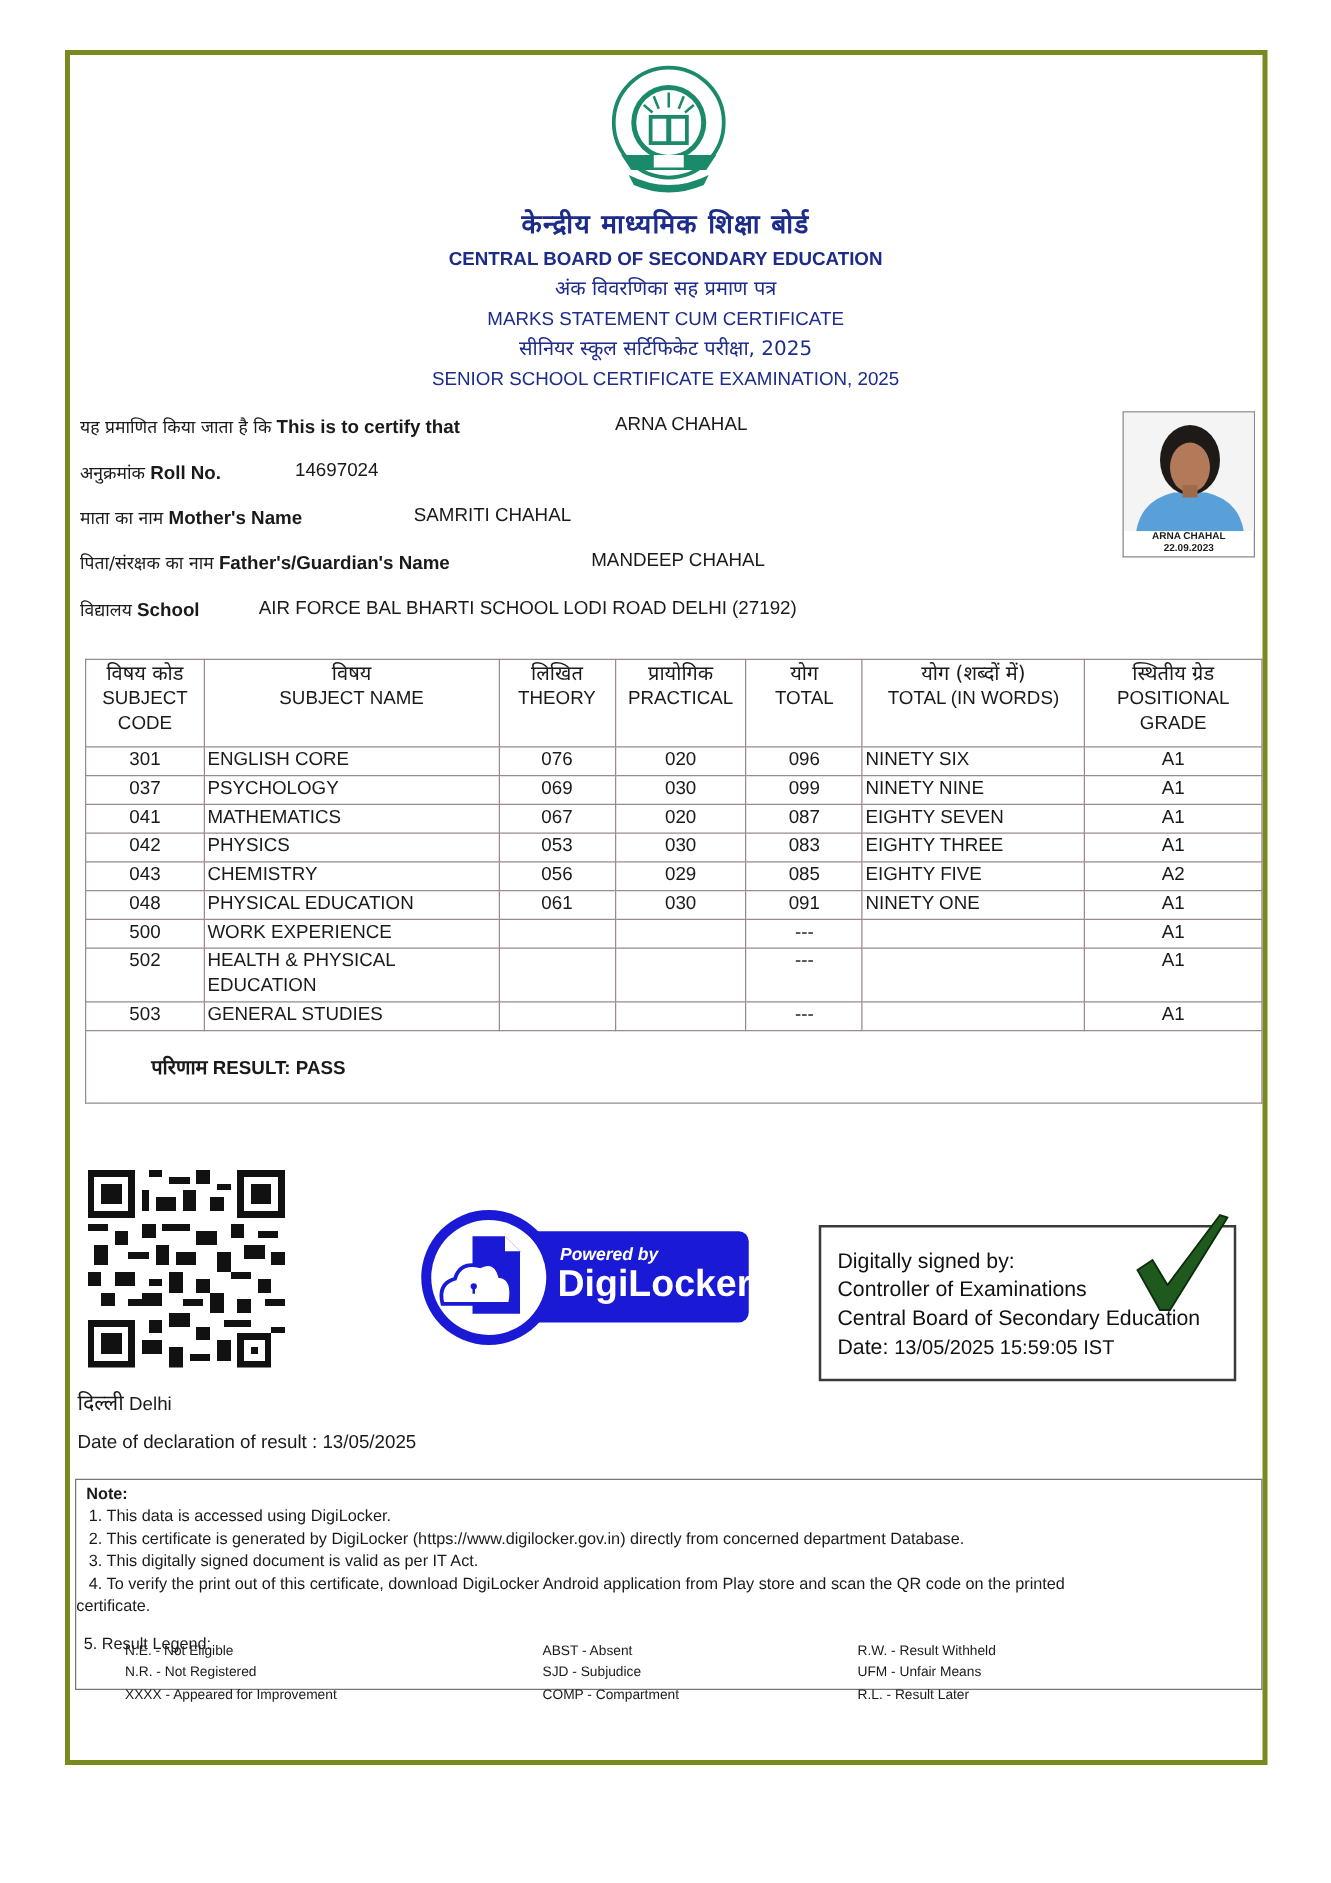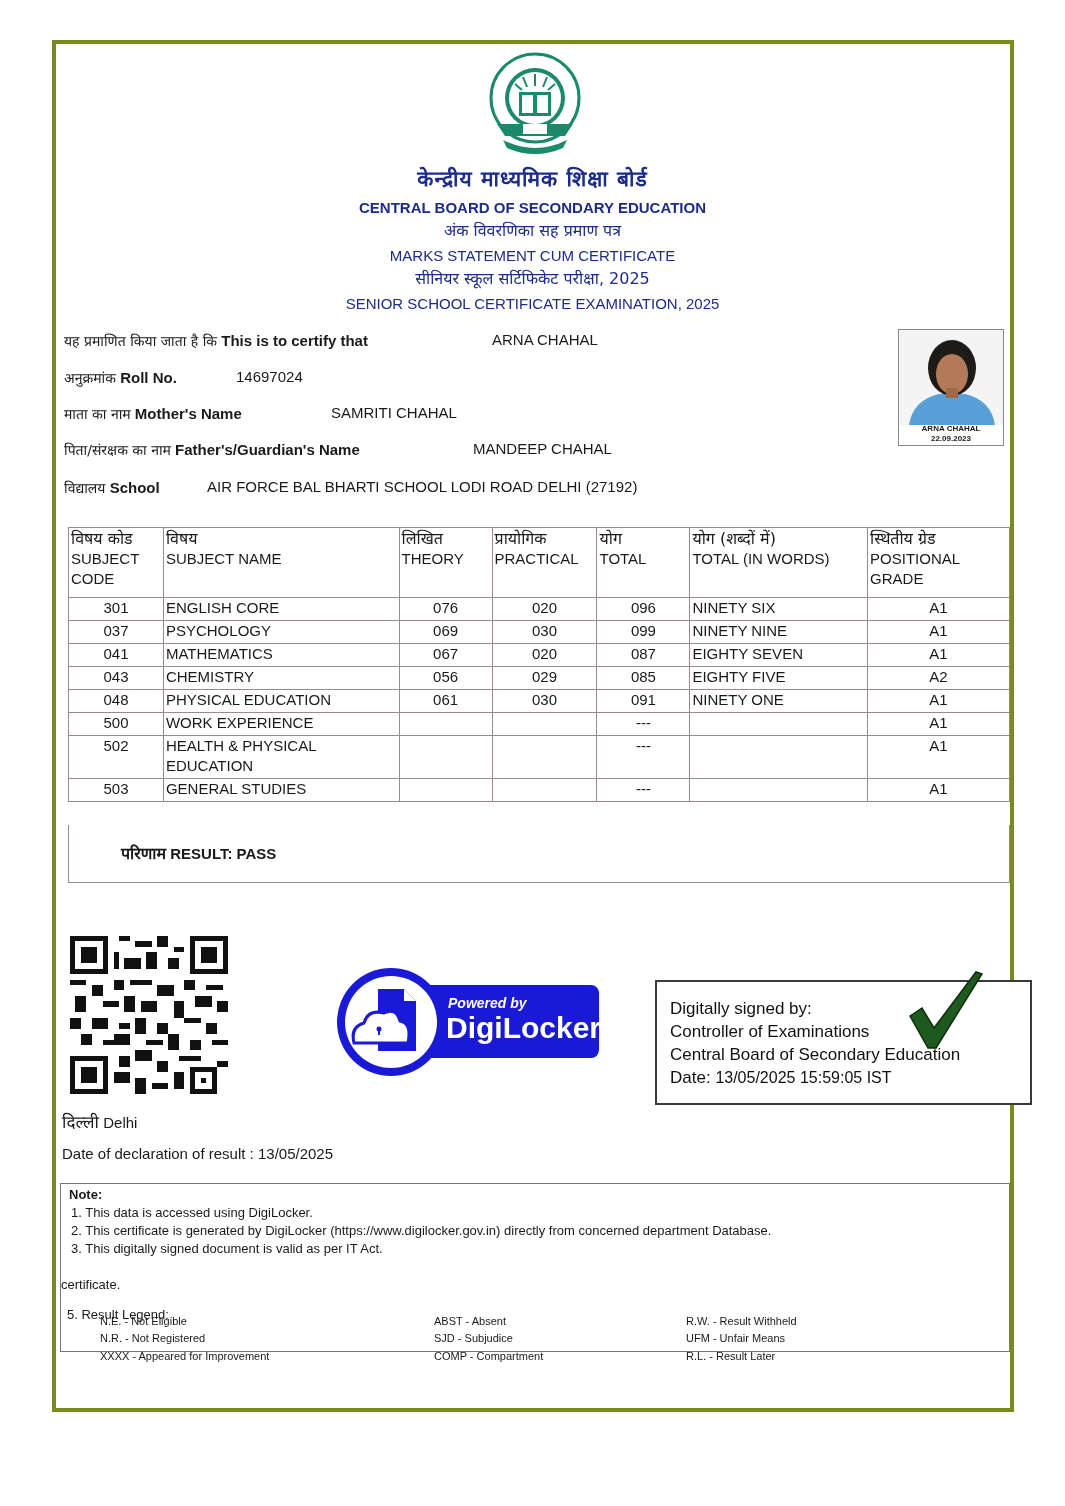--- a/index.html
+++ b/index.html
@@ -23,36 +23,36 @@
   .info .lbl { font-weight: bold; }
   .info .val { position: absolute; top: 0; }
 
   
   .photo { position: absolute; left: 898px; top: 329px; width: 106px; height: 117px; border: 1px solid #888; box-sizing: border-box; background: #fff; overflow: hidden; }
   .photo .cap { position: absolute; left: 0; width: 100%; text-align: center; font-size: 8px; font-weight: bold; }
 
   
   table.marks { position: absolute; left: 68px; top: 527px; width: 942px; border-collapse: collapse; font-size: 15px; }
   table.marks th, table.marks td { border: 1px solid #9a8a8a; padding: 0 2px; }
-  table.marks th { font-weight: normal; text-align: left; vertical-align: top; line-height: 20px; padding-top: 1px; }
+  table.marks th { font-weight: normal; text-align: center; vertical-align: top; line-height: 20px; padding-top: 1px; }
   table.marks th .hi { font-family: "DejaVu Sans", sans-serif; font-size: 16px; display: block; }
   table.marks td { height: 22px; line-height: 20px; vertical-align: top; }
   td.c { text-align: center; }
   .result-box { position: absolute; left: 68px; top: 825px; width: 942px; height: 58px; border: 1px solid #9a8a8a; box-sizing: border-box; border-top: none; }
   .result-box .txt { position: absolute; left: 52px; top: 17px; font-size: 15px; font-weight: bold; }
   .result-box .hi { font-family: "DejaVu Sans", sans-serif; font-weight: bold; font-size: 16px; }
 
   
   .qr { position: absolute; left: 70px; top: 936px; width: 158px; height: 158px; }
 
   
   .digi { position: absolute; left: 336px; top: 967px; width: 265px; height: 110px; }
 
   
-  .sig { position: absolute; left: 655px; top: 980px; width: 377px; height: 125px; border: 2px solid #3a3a3a; box-sizing: border-box; background: #fff; }
+  .sig { position: absolute; left: 655px; top: 980px; width: 334px; height: 125px; border: 2px solid #3a3a3a; box-sizing: border-box; background: #fff; }
   .sig .line { position: absolute; left: 13px; font-size: 17px; color: #111; white-space: nowrap; }
   .sig .date { font-size: 16px; }
   .check { position: absolute; left: 908px; top: 970px; width: 75px; height: 80px; }
 
   .place { position: absolute; left: 62px; top: 1110px; font-size: 15px; }
   .place .hi { font-family: "DejaVu Sans", sans-serif; font-size: 17px; }
   .decl { position: absolute; left: 62px; top: 1145px; font-size: 15px; }
 
   
   .notes { position: absolute; left: 60px; top: 1183px; width: 950px; height: 169px; border: 1px solid #777; box-sizing: border-box; }
@@ -169,20 +169,29 @@
       <td>NINETY NINE</td>
       <td class="c">A1</td>
     </tr>
     <tr>
       <td class="c">041</td>
       <td>MATHEMATICS</td>
       <td class="c">067</td>
       <td class="c">020</td>
       <td class="c">087</td>
       <td>EIGHTY SEVEN</td>
+      <td class="c">A1</td>
+    </tr>
+    <tr>
+      <td class="c">042</td>
+      <td>PHYSICS</td>
+      <td class="c">053</td>
+      <td class="c">030</td>
+      <td class="c">083</td>
+      <td>EIGHTY THREE</td>
       <td class="c">A1</td>
     </tr>
     <tr>
       <td class="c">043</td>
       <td>CHEMISTRY</td>
       <td class="c">056</td>
       <td class="c">029</td>
       <td class="c">085</td>
       <td>EIGHTY FIVE</td>
       <td class="c">A2</td>
@@ -331,20 +340,21 @@
 <div class="decl">
   <span>Date of declaration of result :</span>
   <span>13/05/2025</span>
 </div>
 
 <div class="notes">
   <div class="n title">Note:</div>
   <div class="n" style="left:10px; top:21px;">1. This data is accessed using DigiLocker.</div>
   <div class="n" style="left:10px; top:39px;">2. This certificate is generated by DigiLocker (https://www.digilocker.gov.in) directly from concerned department Database.</div>
   <div class="n" style="left:10px; top:57px;">3. This digitally signed document is valid as per IT Act.</div>
+  <div class="n" style="left:10px; top:75px;">4. To verify the print out of this certificate, download DigiLocker Android application from Play store and scan the QR code on the printed</div>
   <div class="n" style="left:0px; top:93px;">certificate.</div>
   <div class="n" style="left:6px; top:123px;">5. Result Legend:</div>
 
   <div class="legend" style="left:39px; top:131px;">N.E. - Not Eligible</div>
   <div class="legend" style="left:373px; top:131px;">ABST - Absent</div>
   <div class="legend" style="left:625px; top:131px;">R.W. - Result Withheld</div>
   <div class="legend" style="left:39px; top:148px;">N.R. - Not Registered</div>
   <div class="legend" style="left:373px; top:148px;text-align:right;">SJD - Subjudice</div>
   <div class="legend" style="left:625px; top:148px;">UFM - Unfair Means</div>
   <div class="legend" style="left:39px; top:166px;">XXXX - Appeared for Improvement</div>

